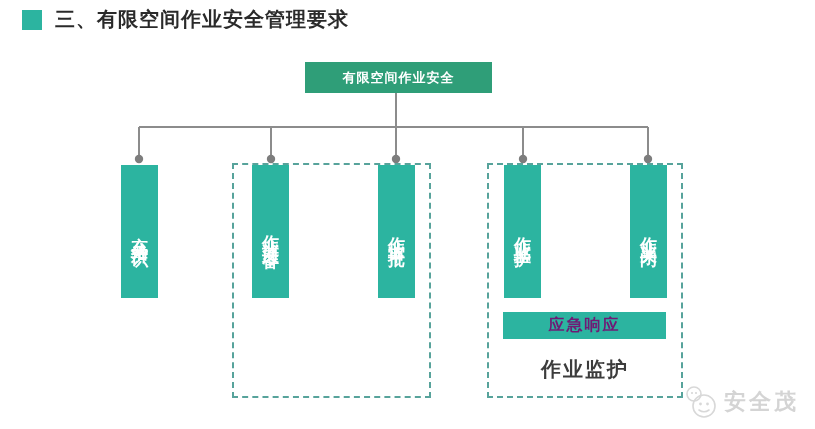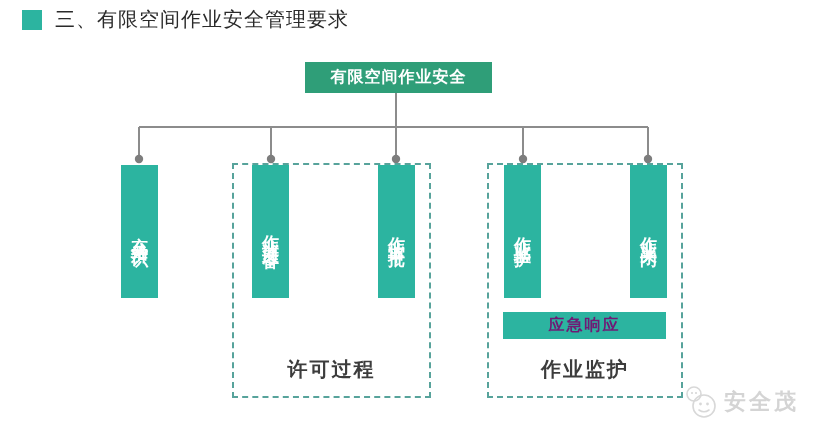--- a/index.html
+++ b/index.html
@@ -13,31 +13,31 @@
   }
 
   
   .title-row { position: absolute; left: 0; top: 0; width: 815px; height: 44px; }
   .title-bullet {
     position: absolute; left: 22px; top: 10px;
     width: 20px; height: 20px; background: #2cb4a0;
   }
   .title-text {
     position: absolute; left: 55px; top: 6px;
-    font-size: 20px; font-weight: normal; color: #2a2a2a;
+    font-size: 20px; font-weight: bold; color: #2a2a2a;
     letter-spacing: 1px; white-space: nowrap;
   }
 
   
   .root-box {
     position: absolute; left: 305px; top: 62px;
     width: 187px; height: 31px;
     background: #2f9e78;
     display: flex; align-items: center; justify-content: center;
-    color: #ffffff; font-size: 16px; font-weight: bold;
+    color: #ffffff; font-size: 13px; font-weight: bold;
     letter-spacing: 1px; white-space: nowrap;
   }
 
   
   .connectors { position: absolute; left: 0; top: 0; width: 815px; height: 429px; pointer-events: none; }
 
   
   .node {
     position: absolute; top: 165px;
     width: 37px; height: 133px;
@@ -141,21 +141,20 @@
     <span class="vtext">作业监护</span>
   </div>
   <div class="node n5">
     <span class="vtext">作业关闭</span>
   </div>
 
   <div class="emergency-box">
     <span>应急响应</span>
   </div>
 
-  <div class="group-label gl1">许可过程</div>
   <div class="group-label gl2">作业监护</div>
 
   <div class="watermark">
     <svg class="watermark-icon" viewBox="0 0 40 36" xmlns="http://www.w3.org/2000/svg">
       <circle cx="12" cy="10" r="7" fill="none" stroke="#d8d8d8" stroke-width="1.6"></circle>
       <circle cx="10" cy="9" r="1.1" fill="#d8d8d8"></circle>
       <circle cx="14" cy="9" r="1.1" fill="#d8d8d8"></circle>
       <circle cx="22" cy="22" r="11" fill="none" stroke="#d8d8d8" stroke-width="1.6"></circle>
       <circle cx="18.5" cy="20" r="1.4" fill="#d8d8d8"></circle>
       <circle cx="25.5" cy="20" r="1.4" fill="#d8d8d8"></circle>

